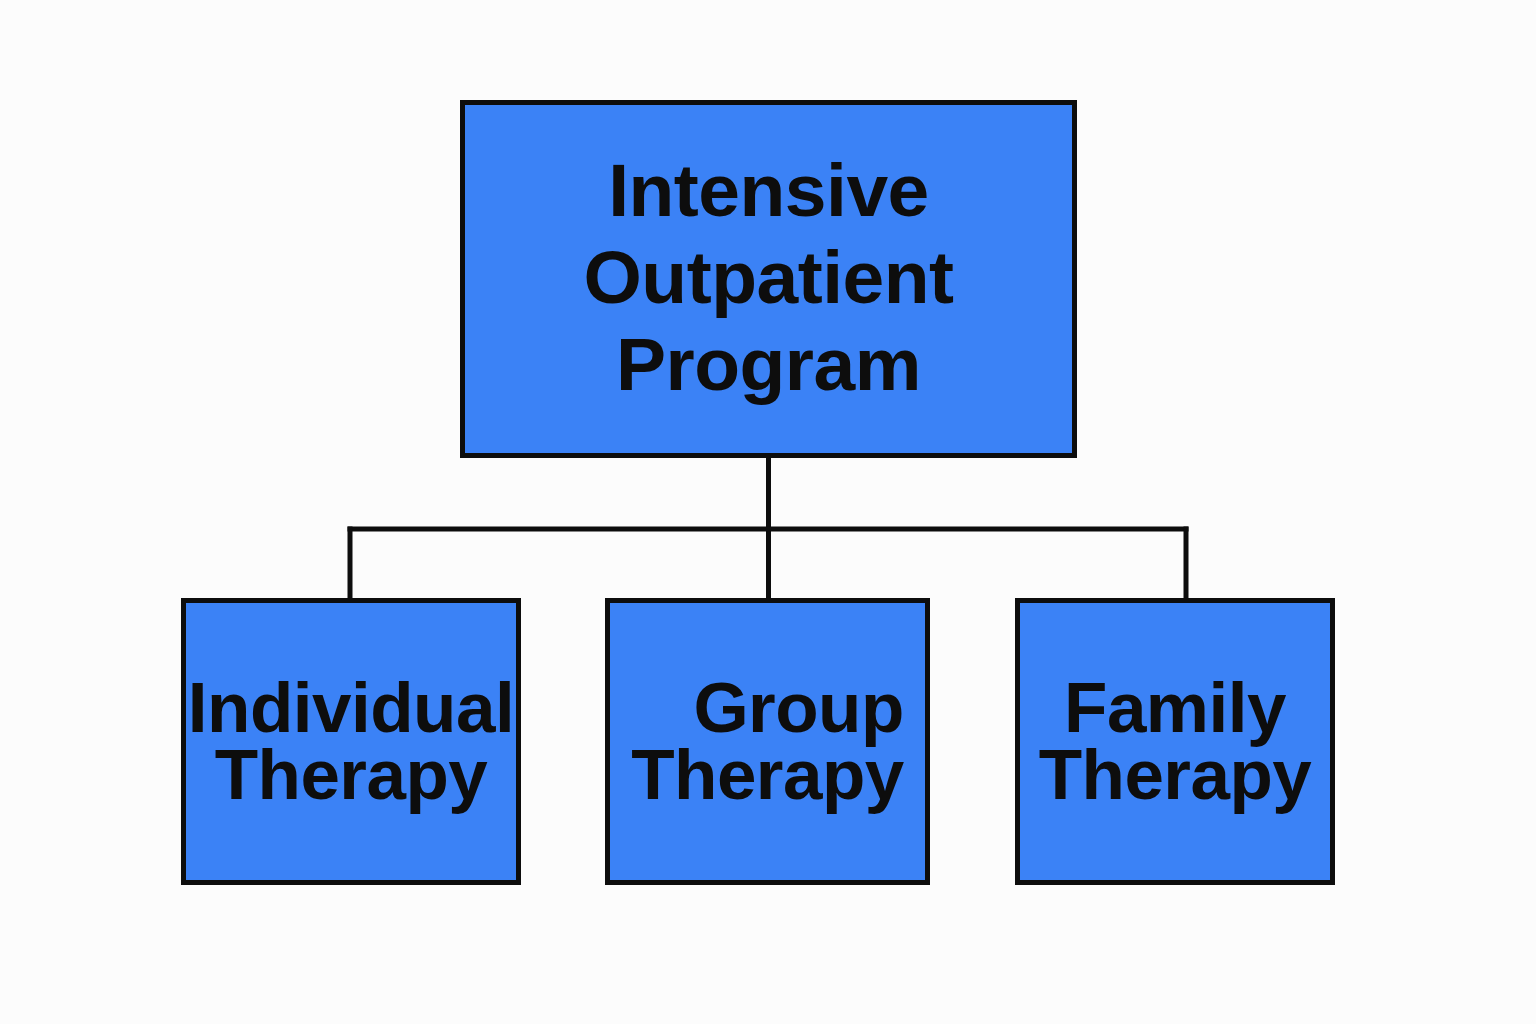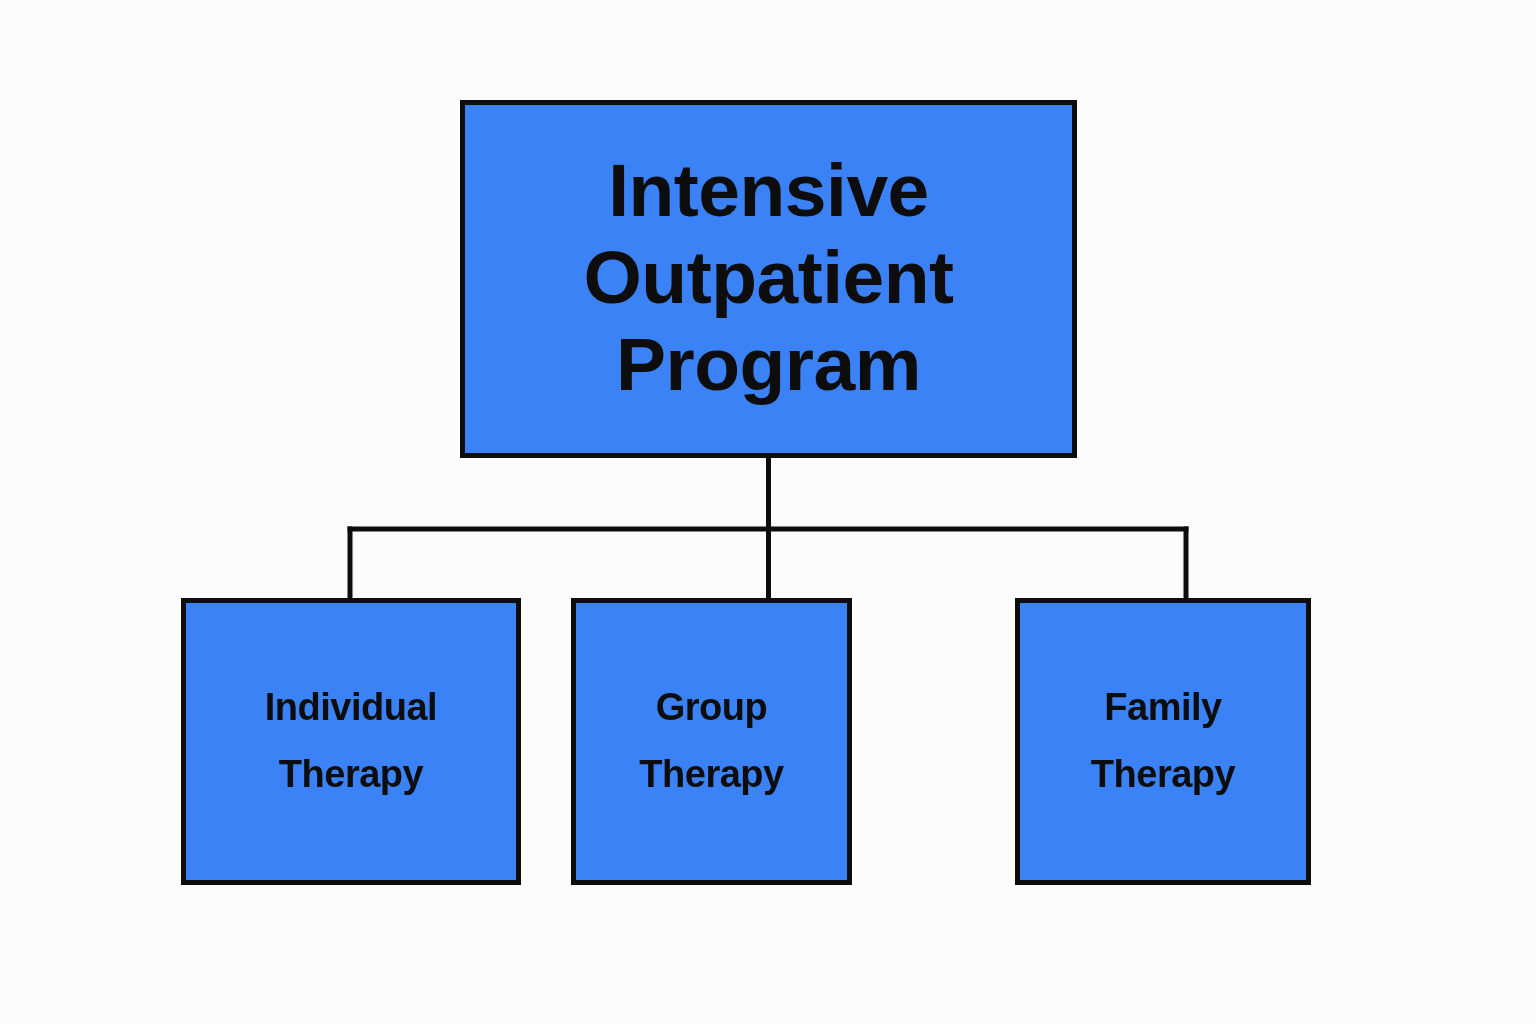--- a/index.html
+++ b/index.html
@@ -61,36 +61,37 @@
     line-height: 87px;
     padding-bottom: 4px;
   }
 
   
   .node-child {
     top: 598px;
     height: 287px;
   }
   .node-child .node-label {
-    font-size: 38px;
+    font-size: 71px;
     line-height: 67px;
     padding-bottom: 2px;
   }
 
   #node-child-0 {
     left: 181px;
     width: 340px;
   }
   #node-child-1 {
-    left: 571px;
-    width: 281px;
+    left: 605px;
+    width: 325px;
+    text-align: right;
   }
   #node-child-2 {
     left: 1015px;
-    width: 296px;
+    width: 320px;
   }
 </style>
 </head>
 <body>
 
 <div id="org-chart">
 
   <svg class="connectors" viewBox="0 0 1536 1024" width="1536" height="1024" aria-hidden="true">
 
     <line x1="768.5" y1="456" x2="768.5" y2="600" stroke="#0d0d0d" stroke-width="5"></line>

